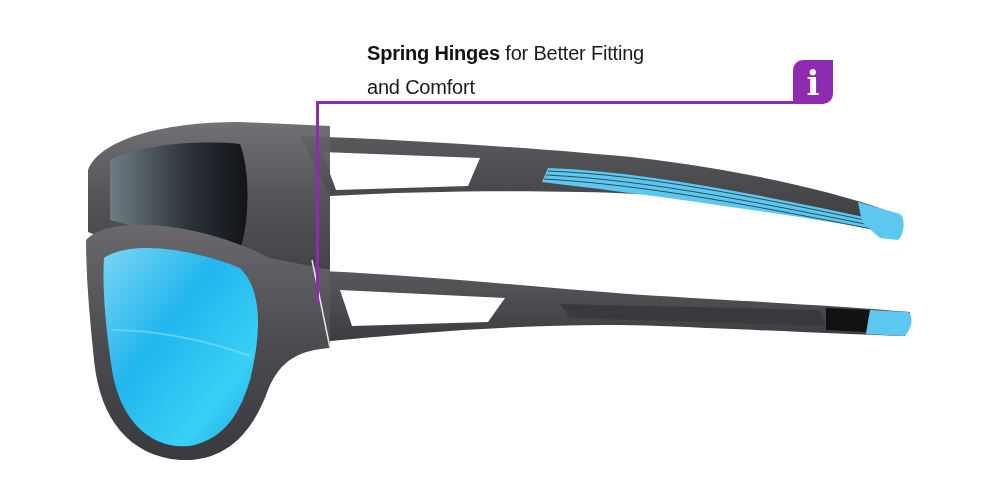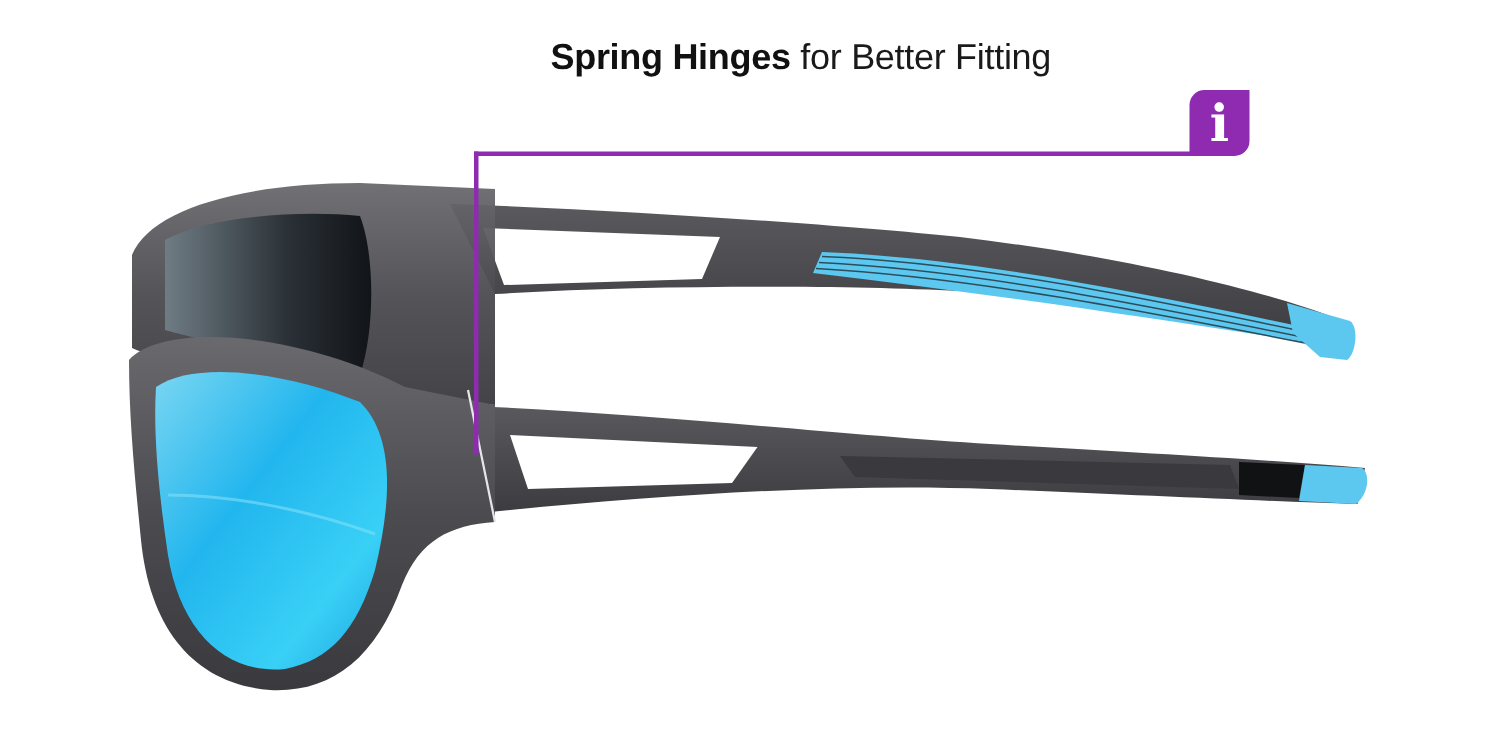--- a/index.html
+++ b/index.html
@@ -1,17 +1,17 @@
 <!DOCTYPE html>
 <html><head>
 <meta charset="utf-8">
 <style>
   html, body { margin: 0; padding: 0; background: #ffffff; }
   body { width: 1000px; height: 500px; position: relative; overflow: hidden; font-family: "Liberation Sans", sans-serif; }
-  .callout-text { position: absolute; left: 367px; top: 22px; font-size: 24px; line-height: 34px; color: #1a1a1a; letter-spacing: -0.2px; }
+  .callout-text { position: absolute; left: 367px; top: 36px; font-size: 20px; line-height: 34px; color: #1a1a1a; letter-spacing: -0.2px; }
   .callout-text b { font-weight: bold; color: #111; }
   .info-badge { position: absolute; left: 793px; top: 60px; width: 40px; height: 44px; background: #8e2bb0; border-radius: 10px 0 10px 0; display: flex; align-items: center; justify-content: center; }
   .info-badge span { color: #ffffff; font-family: "DejaVu Serif", serif; font-weight: bold; font-size: 34px; line-height: 1; margin-top: 2px; }
   .leader-h { position: absolute; left: 316px; top: 101px; width: 480px; height: 3px; background: #8e2bb0; }
   .leader-v { position: absolute; left: 316px; top: 101px; width: 3px; height: 202px; background: #8e2bb0; }
   .product { position: absolute; left: 0; top: 0; width: 1000px; height: 500px; }
 </style>
 </head>
 <body>
 
@@ -65,17 +65,18 @@
   <path d="M112 330 C 150 330, 200 338, 250 356" stroke="#7ee0f8" stroke-width="2" fill="none" opacity="0.6"></path>
 
   <path d="M312 260 L 330 348" stroke="#e6e6e6" stroke-width="1.5" fill="none"></path>
 </svg>
 
 <div class="leader-h"></div>
 <div class="leader-v"></div>
 
 <div class="callout-text">
   <div><b>Spring Hinges</b><span> for Better Fitting</span></div>
+  <div>and Comfort</div>
 </div>
 
 <div class="info-badge">
   <span>i</span>
 </div>
 
 </body></html>

